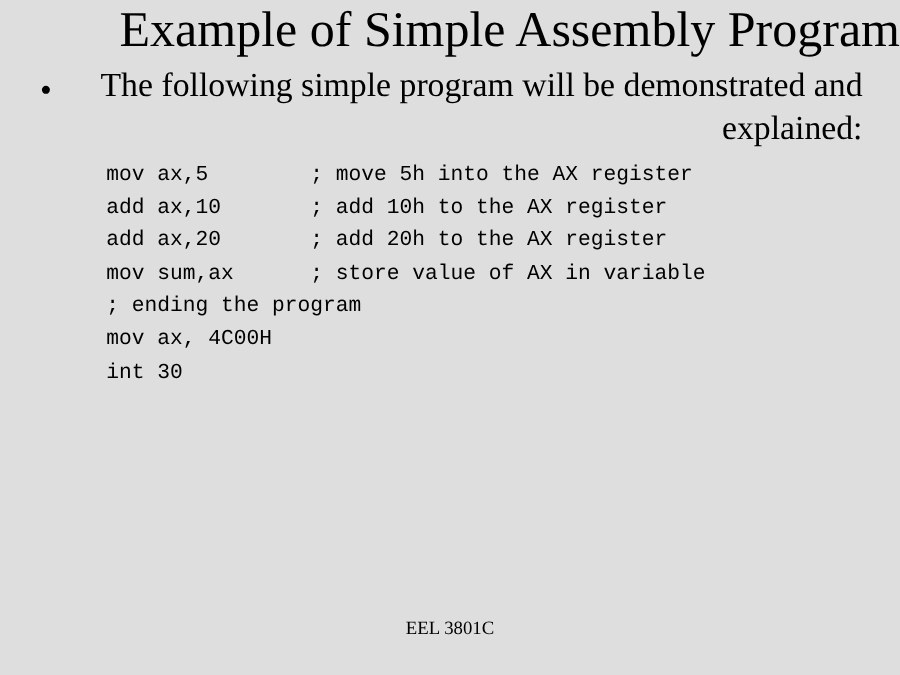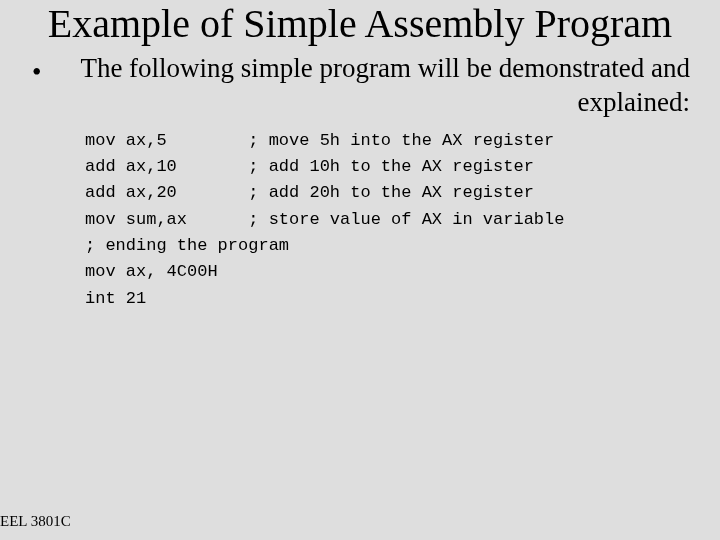--- a/index.html
+++ b/index.html
@@ -12,21 +12,21 @@
     color: #000;
     overflow: hidden;
   }
   .slide {
     width: 720px;
     height: 540px;
     position: relative;
     box-sizing: border-box;
   }
   .title {
-    text-align: center;
+    text-align: right;
     font-size: 40px;
     line-height: 1.1;
     padding-top: 2px;
     font-weight: normal;
   }
   .body {
     padding: 6px 30px 0 30px;
   }
   .bullet-row {
     display: flex;
@@ -48,23 +48,23 @@
   .code {
     font-family: "Courier New", Courier, monospace;
     font-size: 17px;
     line-height: 1.55;
     white-space: pre;
     padding-left: 55px;
     padding-top: 8px;
   }
   .footer {
     position: absolute;
-    bottom: 10px;
+    bottom: 28px;
     width: 100%;
-    text-align: left;
+    text-align: center;
     font-size: 15px;
   }
 </style>
 </head>
 <body>
 
 <div class="slide">
 
   <div class="title">Example of Simple Assembly Program</div>
 
@@ -73,18 +73,18 @@
       <div class="bullet-dot">•</div>
       <div class="bullet-text">The following simple program will be demonstrated and explained:</div>
     </div>
 
     <div class="code">mov ax,5        ; move 5h into the AX register
 add ax,10       ; add 10h to the AX register
 add ax,20       ; add 20h to the AX register
 mov sum,ax      ; store value of AX in variable
 ; ending the program
 mov ax, 4C00H
-int 21</div>
+int 30</div>
   </div>
 
   <div class="footer">EEL 3801C</div>
 
 </div>
 
 </body></html>

